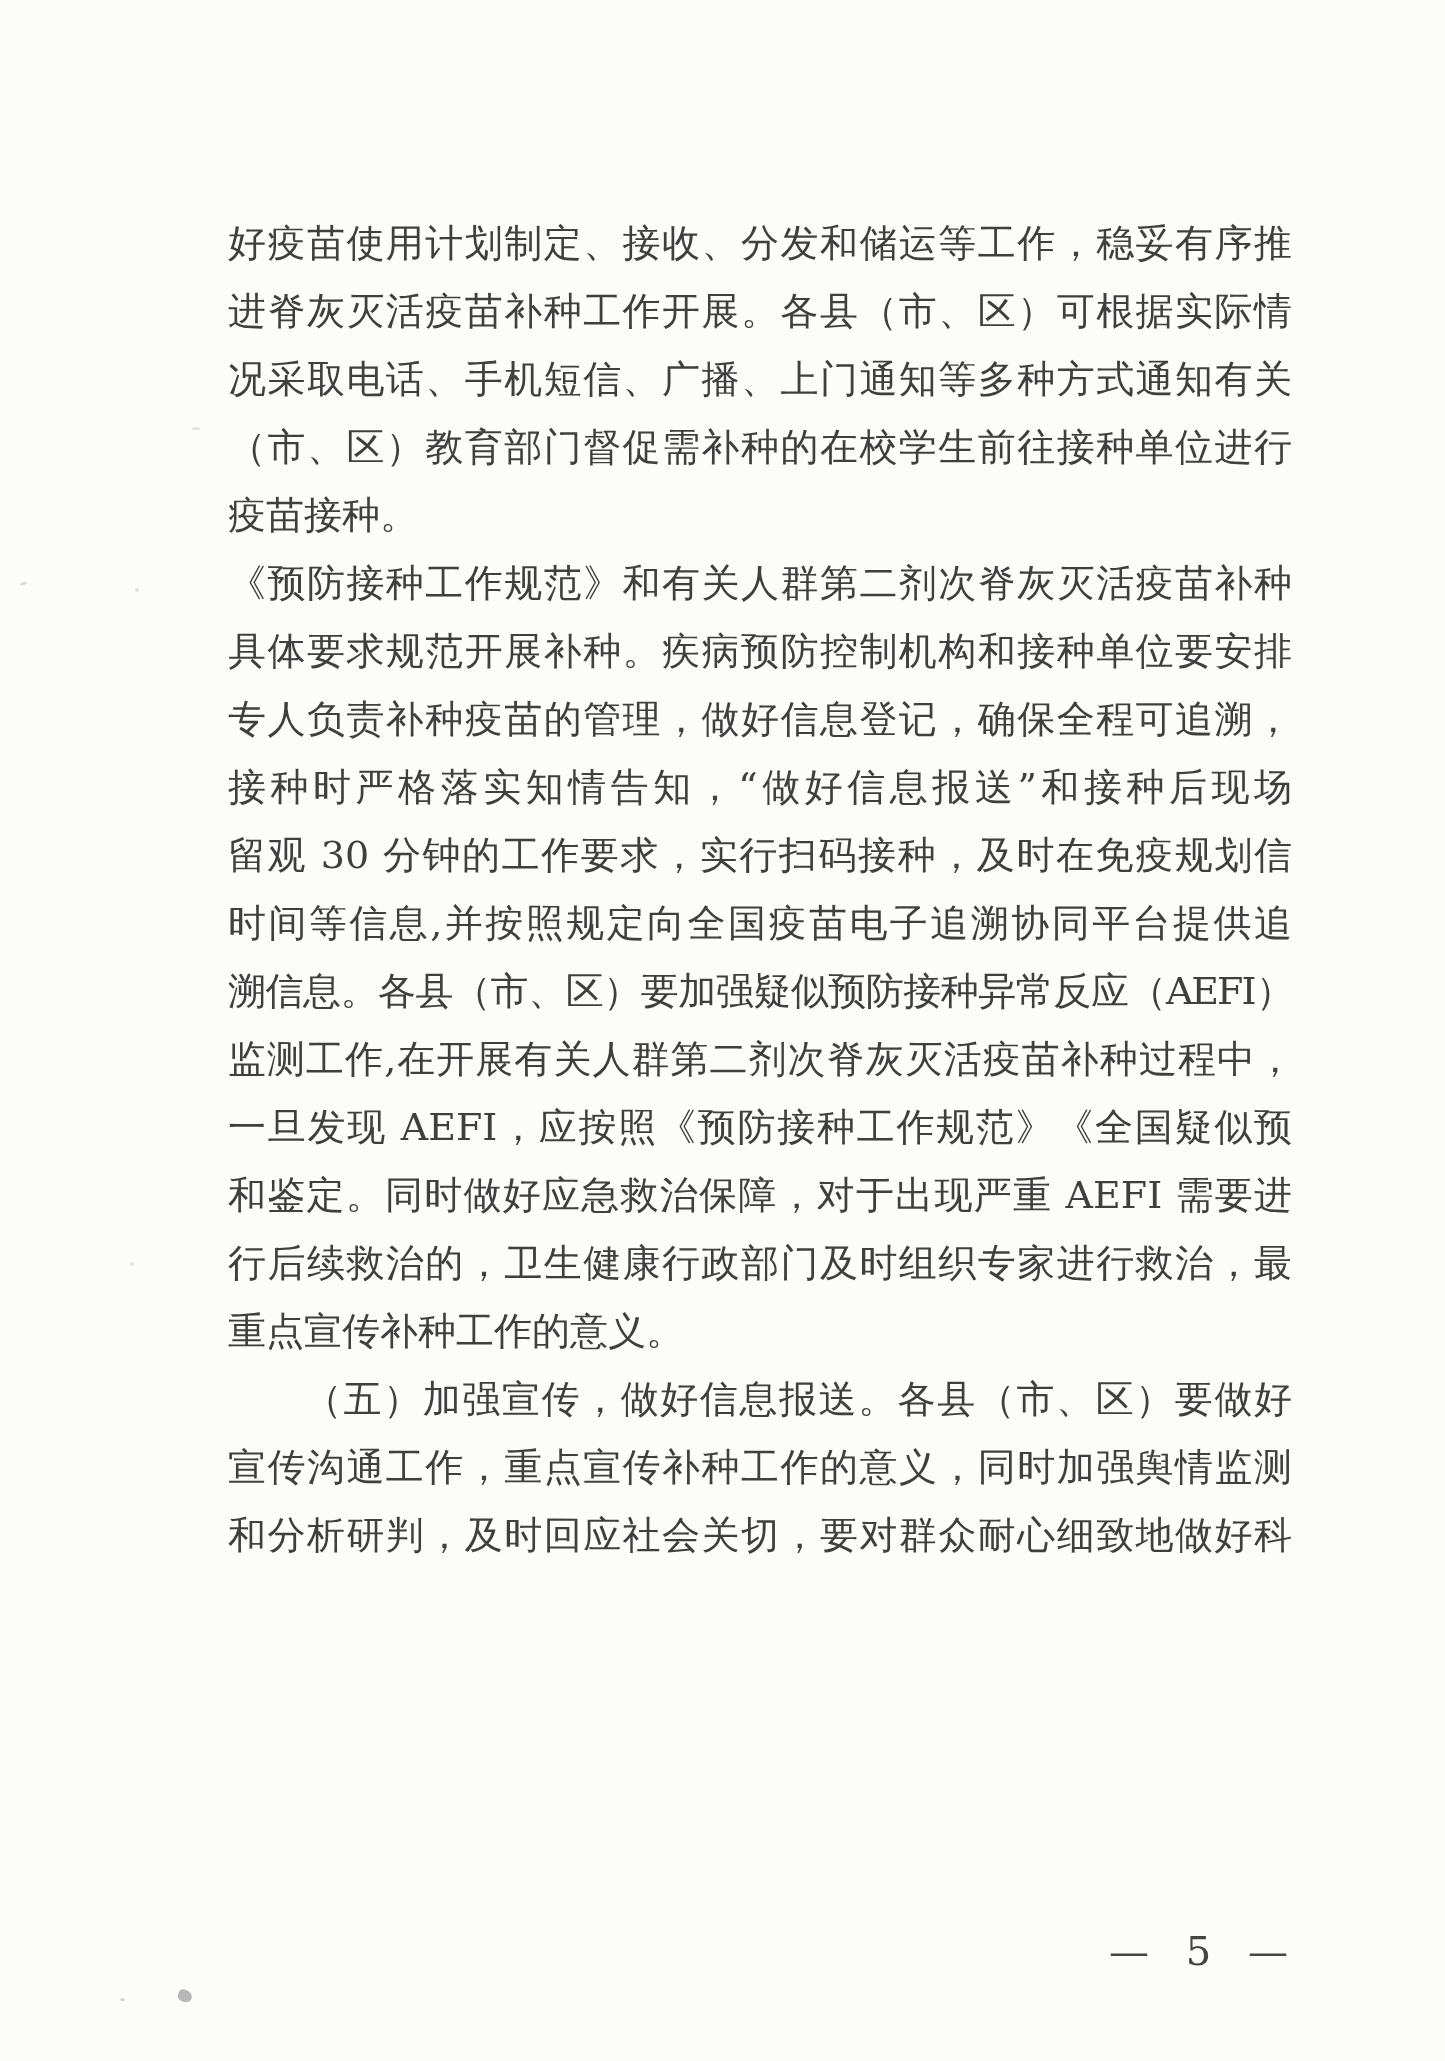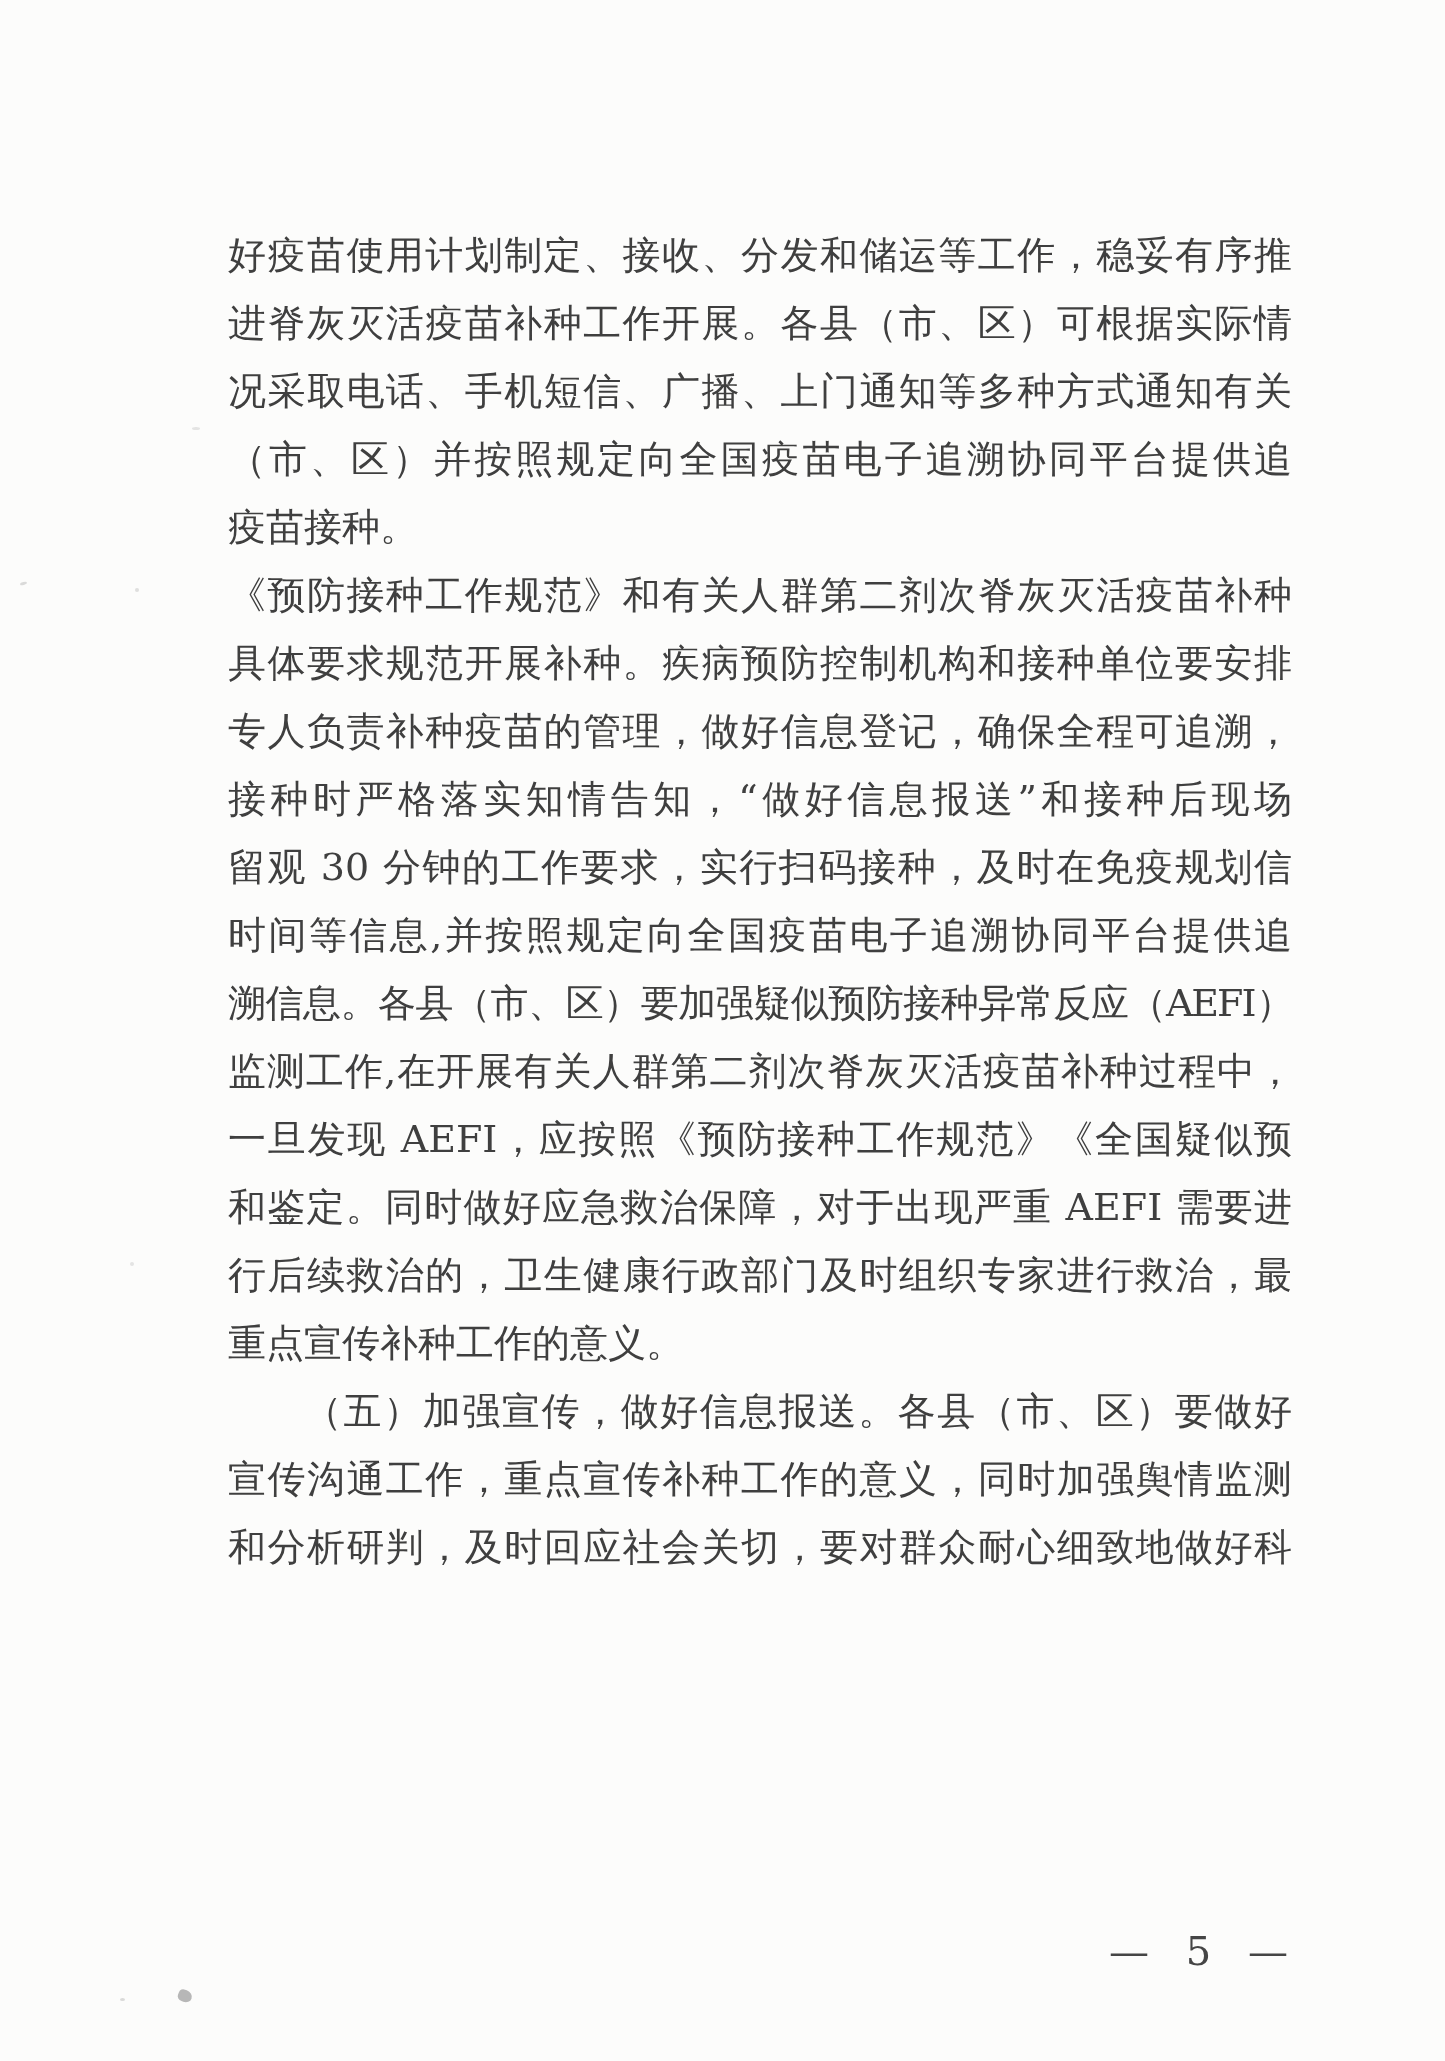--- a/index.html
+++ b/index.html
@@ -12,21 +12,21 @@
     width: 1445px;
     height: 2061px;
     margin: 0 auto;
     background: #fcfcfb;
     overflow: hidden;
     font-family: "DejaVu Serif", "Liberation Serif", serif;
   }
   .text-block {
     position: absolute;
     left: 228px;
-    top: 221px;
+    top: 209px;
     width: 1064px;
   }
   .text-line {
     height: 68px;
     line-height: 68px;
     font-size: 38px;
     color: #3f3f3f;
     text-align: justify;
     text-align-last: justify;
     overflow: hidden;
@@ -66,21 +66,21 @@
 </style>
 </head>
 <body>
 
 <div class="scan-page">
 
   <div class="text-block">
     <div class="text-line">好疫苗使用计划制定、接收、分发和储运等工作，稳妥有序推</div>
     <div class="text-line">进脊灰灭活疫苗补种工作开展。各县（市、区）可根据实际情</div>
     <div class="text-line">况采取电话、手机短信、广播、上门通知等多种方式通知有关</div>
-    <div class="text-line">（市、区）并按照规定向全国疫苗电子追溯协同平台提供追</div>
+    <div class="text-line">（市、区）教育部门督促需补种的在校学生前往接种单位进行</div>
     <div class="text-line short">疫苗接种。</div>
     <div class="text-line">《预防接种工作规范》和有关人群第二剂次脊灰灭活疫苗补种</div>
     <div class="text-line">具体要求规范开展补种。疾病预防控制机构和接种单位要安排</div>
     <div class="text-line">专人负责补种疫苗的管理，做好信息登记，确保全程可追溯，</div>
     <div class="text-line">接种时严格落实知情告知，“做好信息报送”和接种后现场</div>
     <div class="text-line">留观 30 分钟的工作要求，实行扫码接种，及时在免疫规划信</div>
     <div class="text-line">时间等信息,并按照规定向全国疫苗电子追溯协同平台提供追</div>
     <div class="text-line tight">溯信息。各县（市、区）要加强疑似预防接种异常反应（AEFI）</div>
     <div class="text-line tight">监测工作,在开展有关人群第二剂次脊灰灭活疫苗补种过程中，</div>
     <div class="text-line">一旦发现 AEFI，应按照《预防接种工作规范》《全国疑似预</div>

